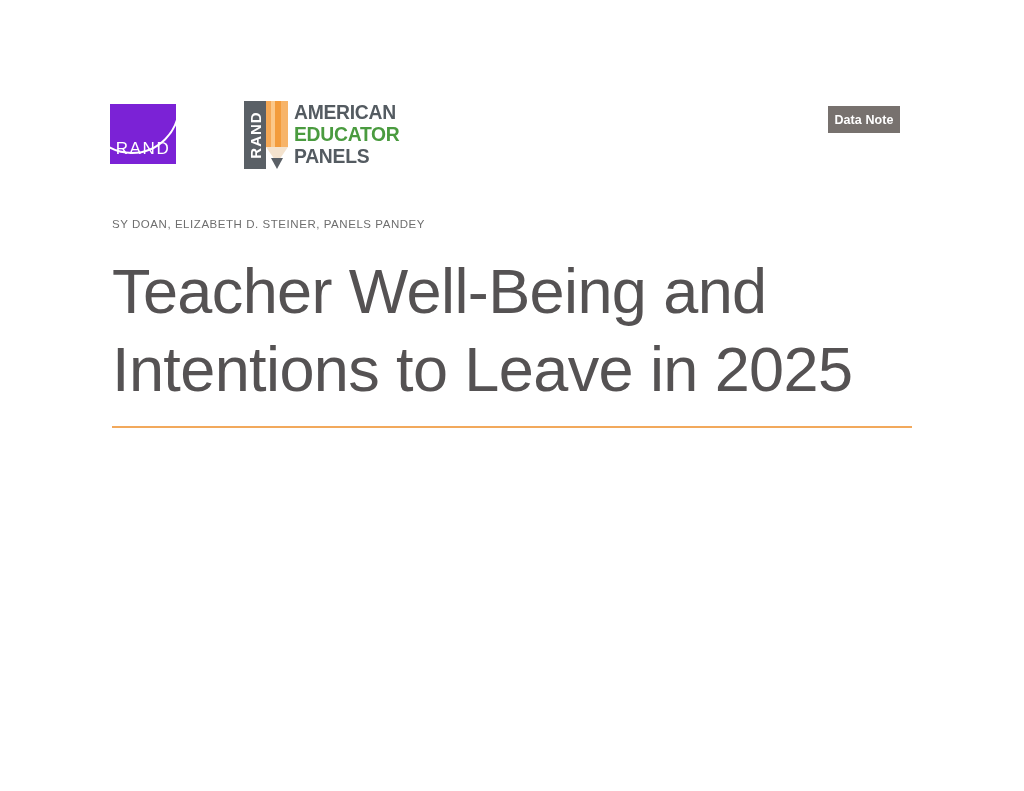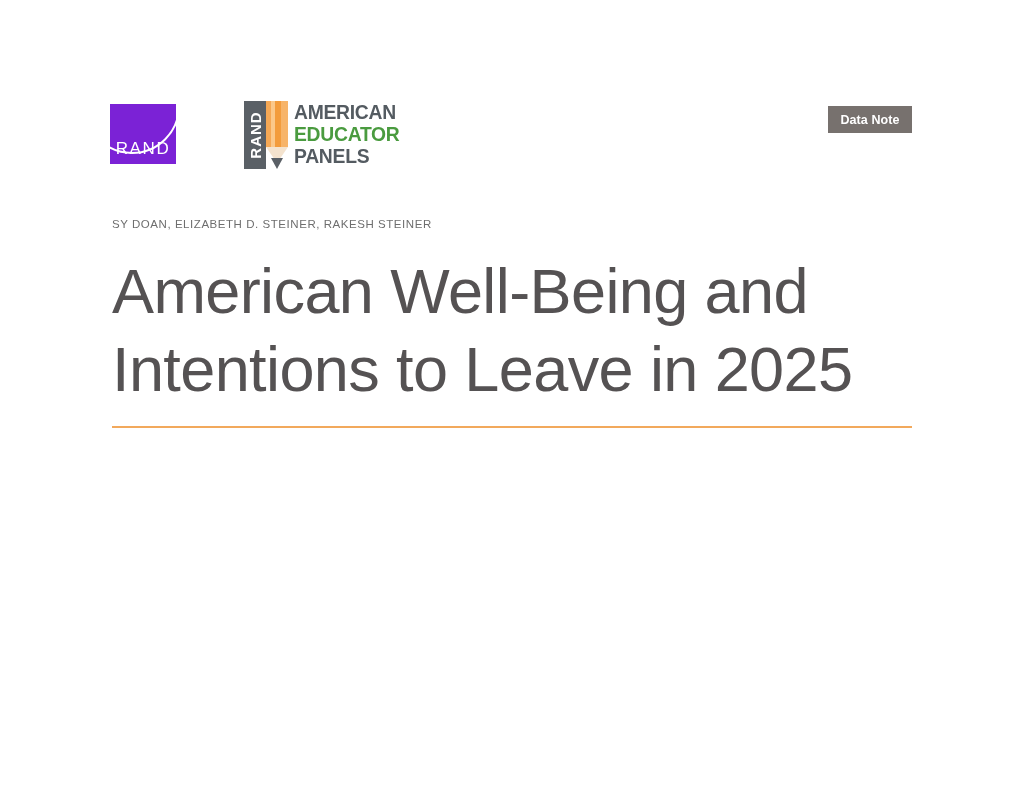--- a/index.html
+++ b/index.html
@@ -152,21 +152,21 @@
   }
   .aep-line-1 { font-size: 21px; color: #545B61; }
   .aep-line-2 { font-size: 21px; color: #4A9B3F; }
   .aep-line-3 { font-size: 21px; color: #545B61; }
 
   
   .data-note-badge {
     position: absolute;
     left: 828px;
     top: 106px;
-    width: 84px;
+    width: 72px;
     height: 27px;
     background: #77716E;
     color: #ffffff;
     font-family: "Liberation Sans", sans-serif;
     font-weight: bold;
     font-size: 12.5px;
     display: flex;
     align-items: center;
     justify-content: center;
     letter-spacing: 0.1px;
@@ -243,22 +243,22 @@
         <div class="aep-line aep-line-2">EDUCATOR</div>
         <div class="aep-line aep-line-3">PANELS</div>
       </div>
     </div>
 
     <div class="data-note-badge">Data Note</div>
 
   </div>
 
   <div class="title-block">
-    <div class="authors">SY DOAN, ELIZABETH D. STEINER, RAKESH STEINER</div>
-
-    <h1 class="doc-title">American Well-Being and</h1>
+    <div class="authors">SY DOAN, ELIZABETH D. STEINER, PANELS PANDEY</div>
+
+    <h1 class="doc-title">Teacher Well-Being and</h1>
     <h1 class="doc-title">Intentions to Leave in 2025</h1>
 
     <div class="rule"></div>
 
   </div>
 
 </div>
 
 </body></html>

